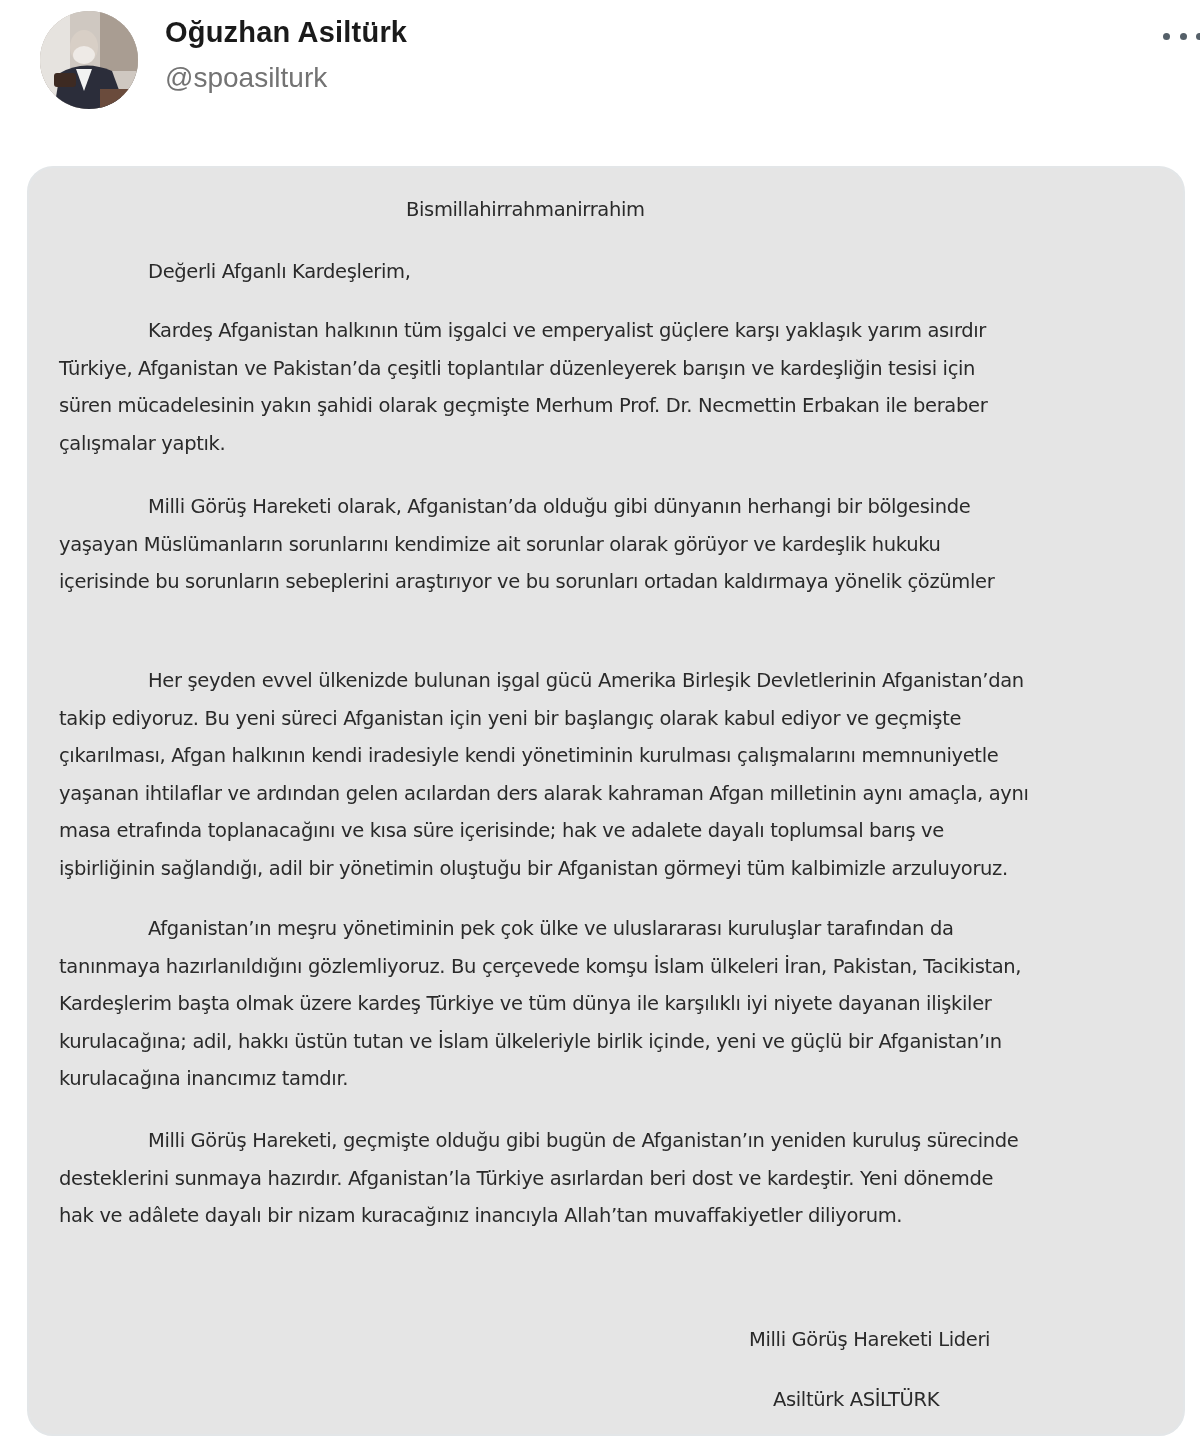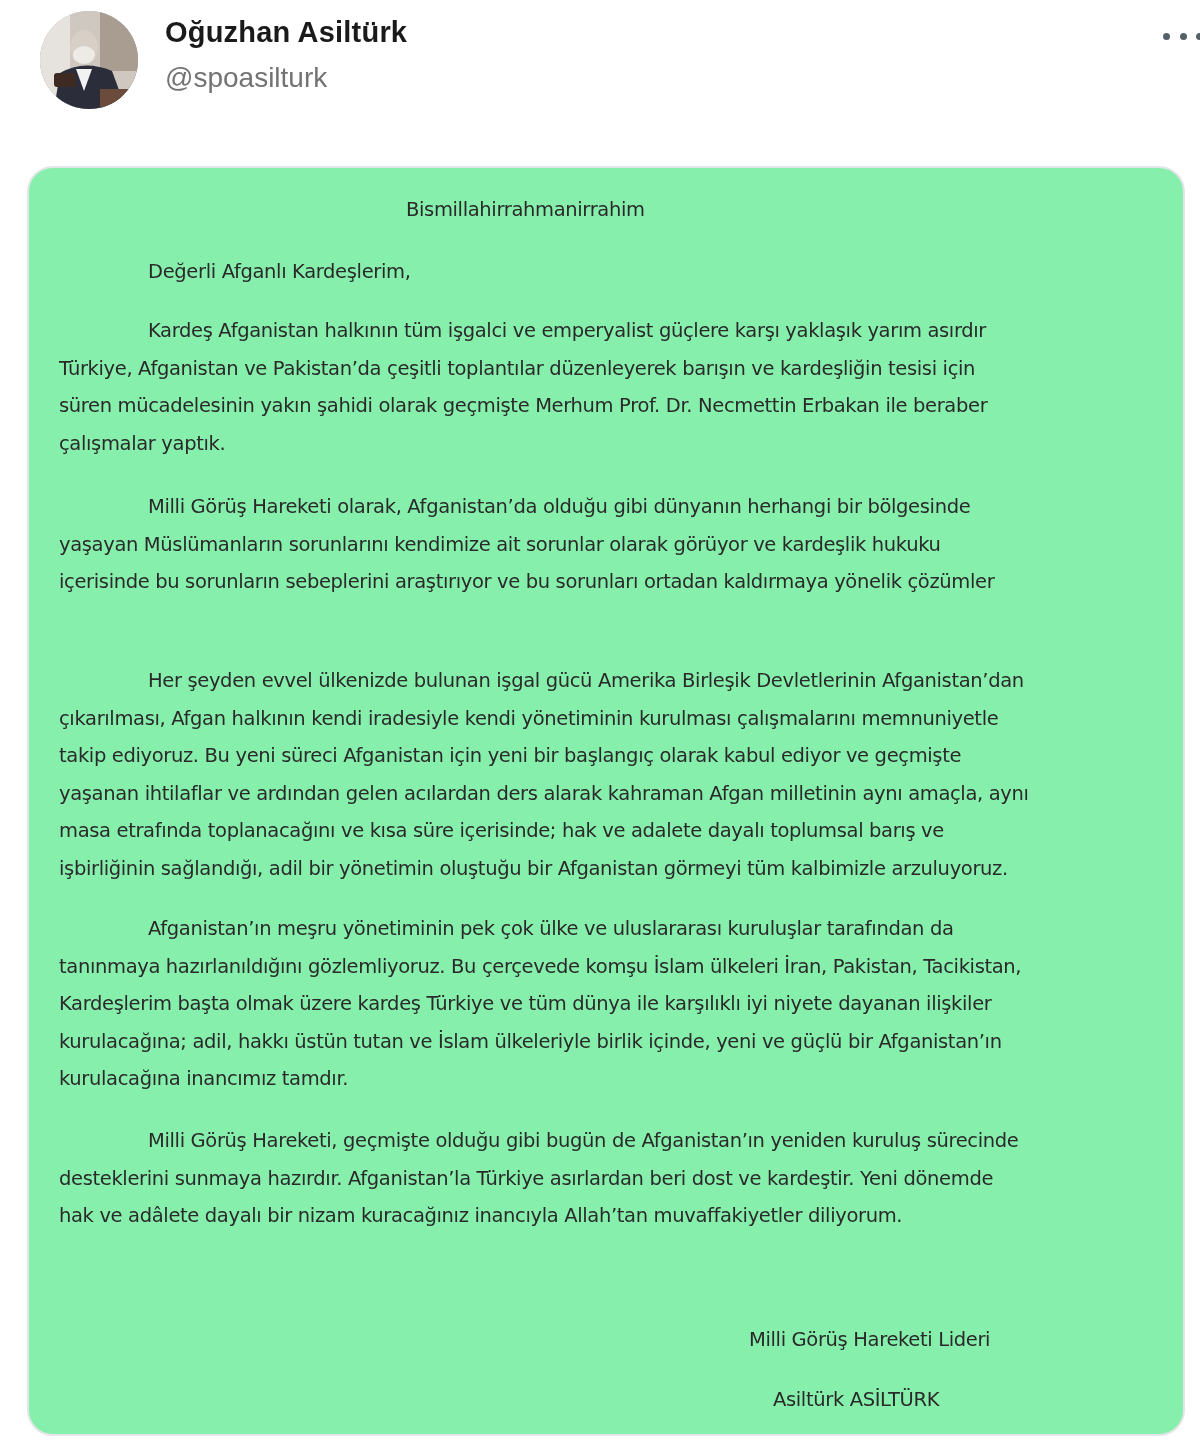--- a/index.html
+++ b/index.html
@@ -67,21 +67,21 @@
     }
     .media-card {
       position: absolute;
       left: 27px;
       top: 166px;
       width: 1158px;
       height: 1270px;
       border: 2px solid #e3e6e8;
       border-radius: 26px;
       box-sizing: border-box;
-      background: #86efac;
+      background: #e5e5e5;
     }
     .letter {
       position: absolute;
       left: 0; top: 0;
       width: 100%;
       height: 100%;
       font-family: "DejaVu Sans", sans-serif;
       color: #2a2a2a;
     }
     .letter .line-text {
@@ -160,22 +160,22 @@
     </p>
 
     <p class="para" style="top:320px;">
       <span class="ln">Milli Görüş Hareketi olarak, Afganistan’da olduğu gibi dünyanın herhangi bir bölgesinde</span>
       <span class="ln">yaşayan Müslümanların sorunlarını kendimize ait sorunlar olarak görüyor ve kardeşlik hukuku</span>
       <span class="ln">içerisinde bu sorunların sebeplerini araştırıyor ve bu sorunları ortadan kaldırmaya yönelik çözümler</span>
     </p>
 
     <p class="para" style="top:494px;">
       <span class="ln">Her şeyden evvel ülkenizde bulunan işgal gücü Amerika Birleşik Devletlerinin Afganistan’dan</span>
+      <span class="ln">takip ediyoruz. Bu yeni süreci Afganistan için yeni bir başlangıç olarak kabul ediyor ve geçmişte</span>
       <span class="ln">çıkarılması, Afgan halkının kendi iradesiyle kendi yönetiminin kurulması çalışmalarını memnuniyetle</span>
-      <span class="ln">takip ediyoruz. Bu yeni süreci Afganistan için yeni bir başlangıç olarak kabul ediyor ve geçmişte</span>
       <span class="ln">yaşanan ihtilaflar ve ardından gelen acılardan ders alarak kahraman Afgan milletinin aynı amaçla, aynı</span>
       <span class="ln">masa etrafında toplanacağını ve kısa süre içerisinde; hak ve adalete dayalı toplumsal barış ve</span>
       <span class="ln">işbirliğinin sağlandığı, adil bir yönetimin oluştuğu bir Afganistan görmeyi tüm kalbimizle arzuluyoruz.</span>
     </p>
 
     <p class="para" style="top:742px;">
       <span class="ln">Afganistan’ın meşru yönetiminin pek çok ülke ve uluslararası kuruluşlar tarafından da</span>
       <span class="ln">tanınmaya hazırlanıldığını gözlemliyoruz. Bu çerçevede komşu İslam ülkeleri İran, Pakistan, Tacikistan,</span>
       <span class="ln">Kardeşlerim başta olmak üzere kardeş Türkiye ve tüm dünya ile karşılıklı iyi niyete dayanan ilişkiler</span>
       <span class="ln">kurulacağına; adil, hakkı üstün tutan ve İslam ülkeleriyle birlik içinde, yeni ve güçlü bir Afganistan’ın</span>

